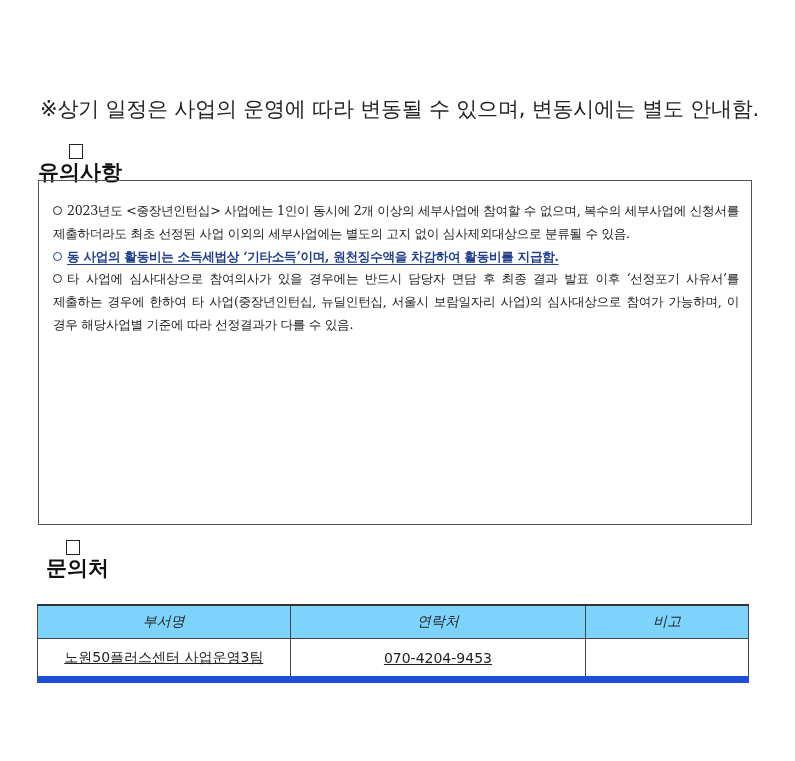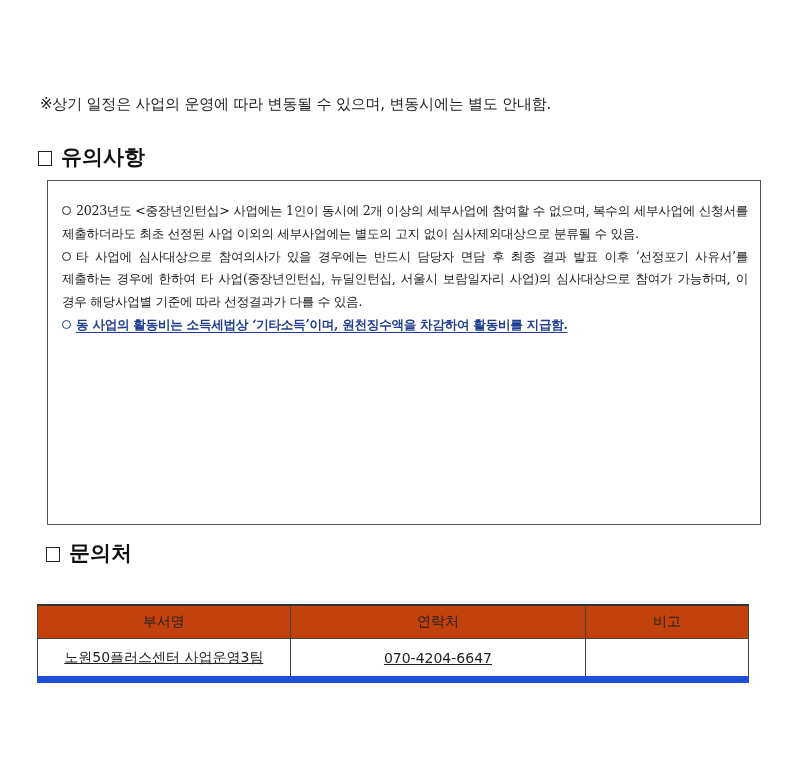--- a/index.html
+++ b/index.html
@@ -13,35 +13,36 @@
       position: relative;
       overflow: hidden;
       font-family: "DejaVu Serif", "Liberation Serif", serif;
       color: #1a1a1a;
     }
     .note {
       position: absolute;
       left: 40px;
       top: 95px;
       font-family: "DejaVu Sans", "Liberation Sans", sans-serif;
-      font-size: 15px;
+      font-size: 21px;
       letter-spacing: -0.2px;
       color: #222;
       white-space: nowrap;
     }
     .section-title {
       position: absolute;
       left: 38px;
       font-family: "DejaVu Sans", "Liberation Sans", sans-serif;
       font-size: 21px;
       font-weight: bold;
       color: #111;
       display: flex;
       align-items: center;
       white-space: nowrap;
+      flex-direction: column;
     }
     .section-title .sq {
       display: inline-block;
       width: 14px;
       height: 15px;
       border: 1.5px solid #222;
       margin-right: 9px;
       box-sizing: border-box;
       position: relative;
       top: 1px;
@@ -51,21 +52,20 @@
 
     .notice-box {
       position: absolute;
       left: 38px;
       top: 180px;
       width: 714px;
       height: 345px;
       border: 1.5px solid #555;
       box-sizing: border-box;
       padding: 19px 12px 0 14px;
-      margin-left: 9px;
     }
     .item {
       font-size: 12.6px;
       line-height: 22.8px;
       letter-spacing: -0.3px;
       color: #222;
       text-align: justify;
       word-break: keep-all;
     }
     .item .bullet {
@@ -100,23 +100,24 @@
       color: #222;
     }
     .contact-table th, .contact-table td {
       border: 1.5px solid #444;
       text-align: center;
       padding: 0;
     }
     .contact-table tr:first-child th { border-top: 2px solid #333; }
     .contact-table tr:last-child td { border-bottom: 7px solid #1d4ed8; text-decoration: underline; }
     .contact-table th {
-      background: #c2410c;
+      background: #7dd3fc;
       font-weight: normal;
       height: 32px;
+      font-style: italic;
     }
     .contact-table td {
       height: 37px;
     }
     .col1 { width: 252px; }
     .col2 { width: 295px; }
     .col3 { width: 162px; }
   </style>
 </head>
 <body>
@@ -125,39 +126,39 @@
 
 <div class="section-title title-caution">
   <span class="sq"></span>
   <span>유의사항</span>
 </div>
 
 <div class="notice-box">
   <div class="item">
     <span class="bullet"></span><span>2023년도 &lt;중장년인턴십&gt; 사업에는 1인이 동시에 2개 이상의 세부사업에 참여할 수 없으며, 복수의 세부사업에 신청서를 제출하더라도 최초 선정된 사업 이외의 세부사업에는 별도의 고지 없이 심사제외대상으로 분류될 수 있음.</span>
   </div>
+  <div class="item blue">
+    <span class="bullet"></span><span class="u">동 사업의 활동비는 소득세법상 ‘기타소득’이며, 원천징수액을 차감하여 활동비를 지급함.</span>
+  </div>
   <div class="item">
     <span class="bullet"></span><span>타 사업에 심사대상으로 참여의사가 있을 경우에는 반드시 담당자 면담 후 최종 결과 발표 이후 ‘선정포기 사유서’를 제출하는 경우에 한하여 타 사업(중장년인턴십, 뉴딜인턴십, 서울시 보람일자리 사업)의 심사대상으로 참여가 가능하며, 이 경우 해당사업별 기준에 따라 선정결과가 다를 수 있음.</span>
-  </div>
-  <div class="item blue">
-    <span class="bullet"></span><span class="u">동 사업의 활동비는 소득세법상 ‘기타소득’이며, 원천징수액을 차감하여 활동비를 지급함.</span>
   </div>
 </div>
 
 <div class="section-title title-contact">
   <span class="sq"></span>
   <span>문의처</span>
 </div>
 
 <table class="contact-table">
   <tbody>
       <tr>
     <th class="col1">부서명</th>
     <th class="col2">연락처</th>
     <th class="col3">비고</th>
   </tr>
   <tr>
     <td>노원50플러스센터 사업운영3팀</td>
-    <td>070-4204-6647</td>
+    <td>070-4204-9453</td>
     <td></td>
   </tr>
 </tbody>
   </table>
 
 </body></html>

